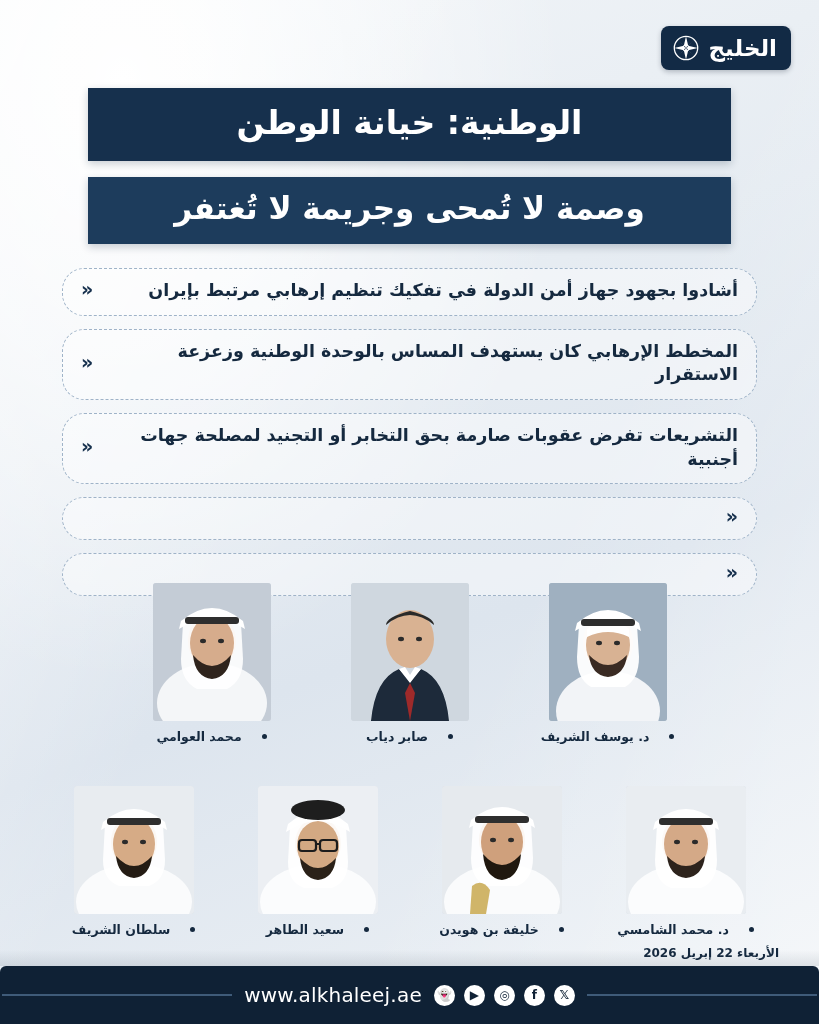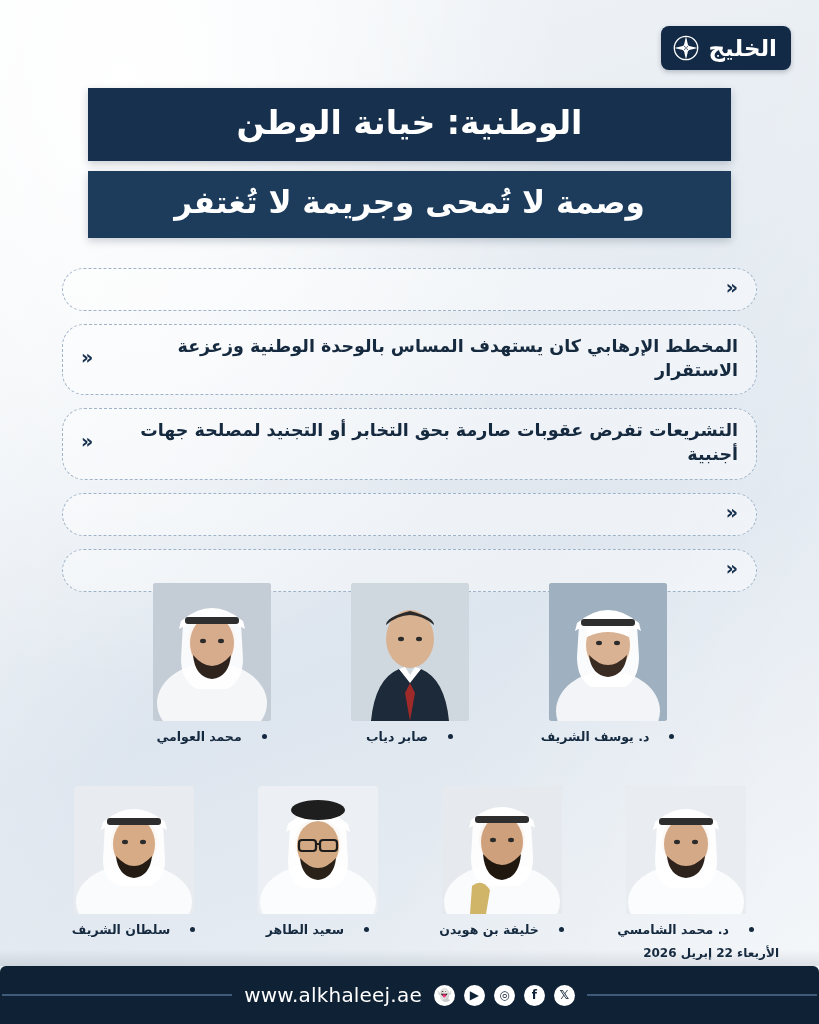--- a/index.html
+++ b/index.html
@@ -53,21 +53,21 @@
     background: #16304d;
     color: #ffffff;
     text-align: center;
     font-size: 33px;
     font-weight: bold;
     padding: 14px 18px 18px;
     line-height: 1.25;
     box-shadow: 0 3px 8px rgba(15,35,60,0.22);
   }
   .headline.line2 {
-    margin-top: 10px;
+    margin-top: 16px;
     background: #1d3c5c;
     font-size: 31px;
     padding: 12px 16px 16px;
   }
   
   .bullets {
     position: absolute; top: 268px; left: 62px; right: 62px;
     display: flex; flex-direction: column; gap: 13px;
     z-index: 4;
   }
@@ -176,20 +176,21 @@
     </span>
   </div>
 
   <div class="headline-wrap">
     <div class="headline">الوطنية: خيانة الوطن</div>
     <div class="headline line2">وصمة لا تُمحى وجريمة لا تُغتفر</div>
   </div>
 
   <div class="bullets">
     <div class="bullet">
+      <span class="bullet-text">أشادوا بجهود جهاز أمن الدولة في تفكيك تنظيم إرهابي مرتبط بإيران</span>
       <span class="chev">«</span>
     </div>
     <div class="bullet">
       <span class="bullet-text">المخطط الإرهابي كان يستهدف المساس بالوحدة الوطنية وزعزعة الاستقرار</span>
       <span class="chev">«</span>
     </div>
     <div class="bullet">
       <span class="bullet-text">التشريعات تفرض عقوبات صارمة بحق التخابر أو التجنيد لمصلحة جهات أجنبية</span>
       <span class="chev">«</span>
     </div>

